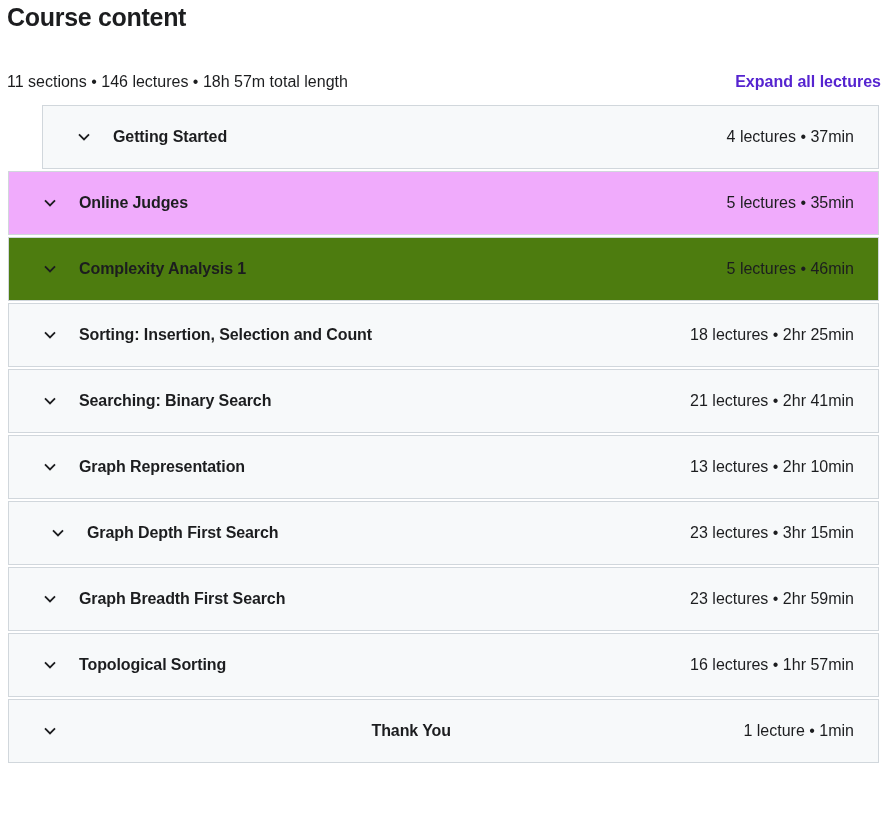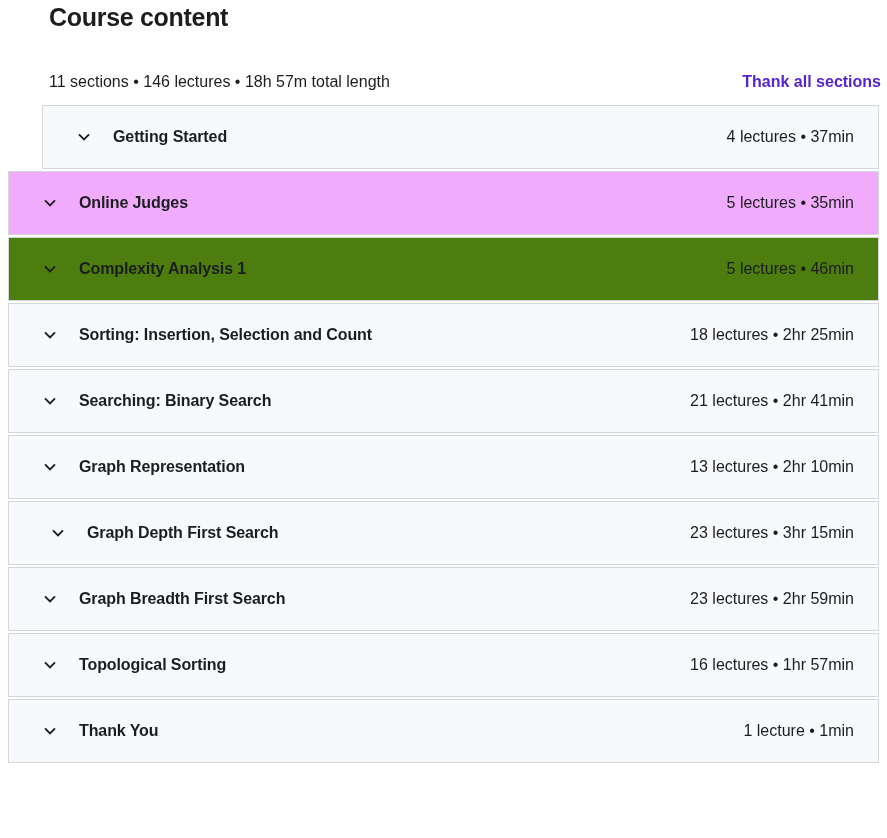--- a/index.html
+++ b/index.html
@@ -3,21 +3,21 @@
 <meta charset="utf-8">
 <style>
   html,body{margin:0;padding:0;background:#ffffff;}
   body{
     width:887px;height:838px;
     font-family:"Liberation Sans", sans-serif;
     color:#1c1d1f;
     -webkit-font-smoothing:antialiased;
     overflow:hidden;
   }
-  .header{padding:3px 6px 0 7px;margin-left:42px;}
+  .header{padding:3px 6px 0 7px;}
   .page-title{
     margin:0;
     font-size:25px;
     line-height:28px;
     font-weight:700;
     letter-spacing:-0.3px;
     color:#1c1d1f;
   }
   .summary-row{
     display:flex;
@@ -71,21 +71,21 @@
     white-space:nowrap;
   }
 </style>
 </head>
 <body>
 
 <div class="header">
   <h1 class="page-title">Course content</h1>
   <div class="summary-row">
     <span class="summary-stats">11 sections • 146 lectures • 18h 57m total length</span>
-    <span class="expand-link" style="color: rgb(86, 36, 208);">Thank all sections</span>
+    <span class="expand-link" style="color: rgb(86, 36, 208);">Expand all lectures</span>
   </div>
 </div>
 
 <div class="panel" id="panel">
   <div class="row" style="background: rgb(247, 249, 250); border-color: rgb(209, 215, 220); margin-left: 34px;">
     <span class="chev">
       <svg width="16" height="16" viewBox="0 0 16 16" aria-hidden="true">
         <path d="M3 5.3 L8 10.4 L13 5.3" fill="none" stroke="#1c1d1f" stroke-width="1.8"></path>
       </svg>
     </span>
@@ -167,21 +167,21 @@
   <div class="row" style="background: rgb(247, 249, 250); border-color: rgb(209, 215, 220);">
     <span class="chev">
       <svg width="16" height="16" viewBox="0 0 16 16" aria-hidden="true">
         <path d="M3 5.3 L8 10.4 L13 5.3" fill="none" stroke="#1c1d1f" stroke-width="1.8"></path>
       </svg>
     </span>
     <span class="row-title">Topological Sorting</span>
     <span class="row-meta">16 lectures • 1hr 57min</span>
   </div>
 
-  <div class="row" style="background: rgb(247, 249, 250); border-color: rgb(209, 215, 220);">
+  <div class="row" style="background: rgb(247, 249, 250); border-color: rgb(209, 215, 220); text-align: center;">
     <span class="chev">
       <svg width="16" height="16" viewBox="0 0 16 16" aria-hidden="true">
         <path d="M3 5.3 L8 10.4 L13 5.3" fill="none" stroke="#1c1d1f" stroke-width="1.8"></path>
       </svg>
     </span>
     <span class="row-title">Thank You</span>
     <span class="row-meta">1 lecture • 1min</span>
   </div>
 </div>
 

